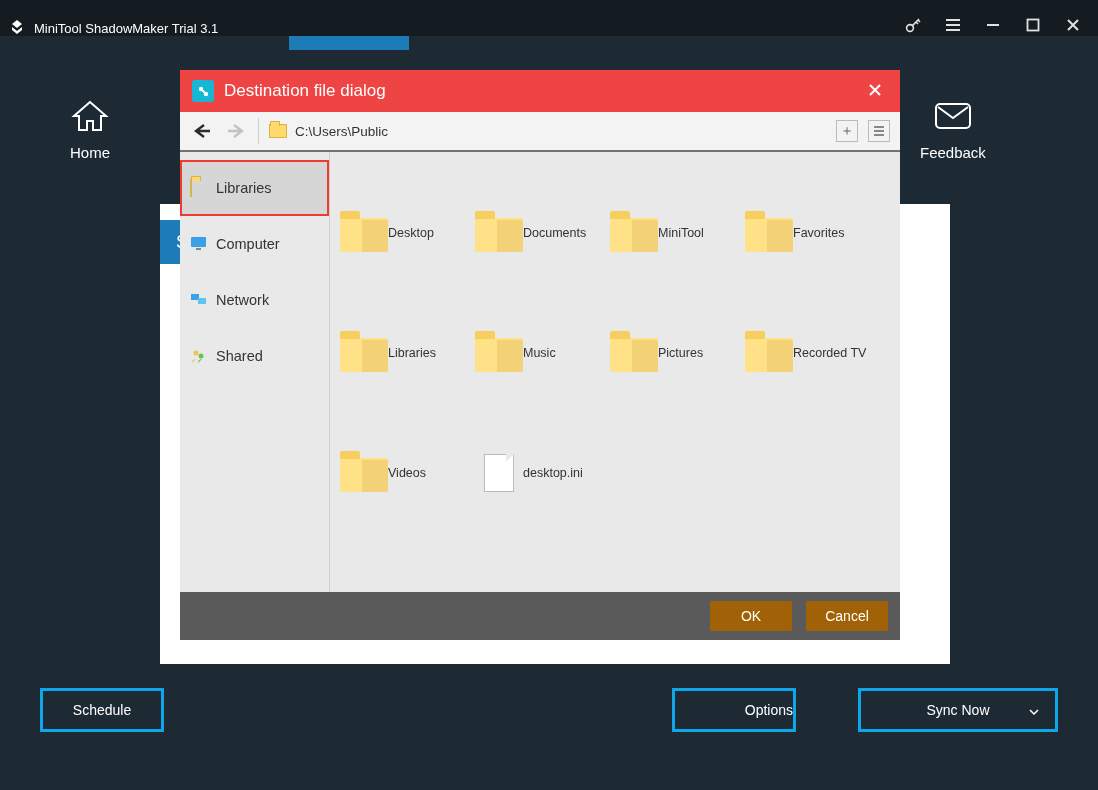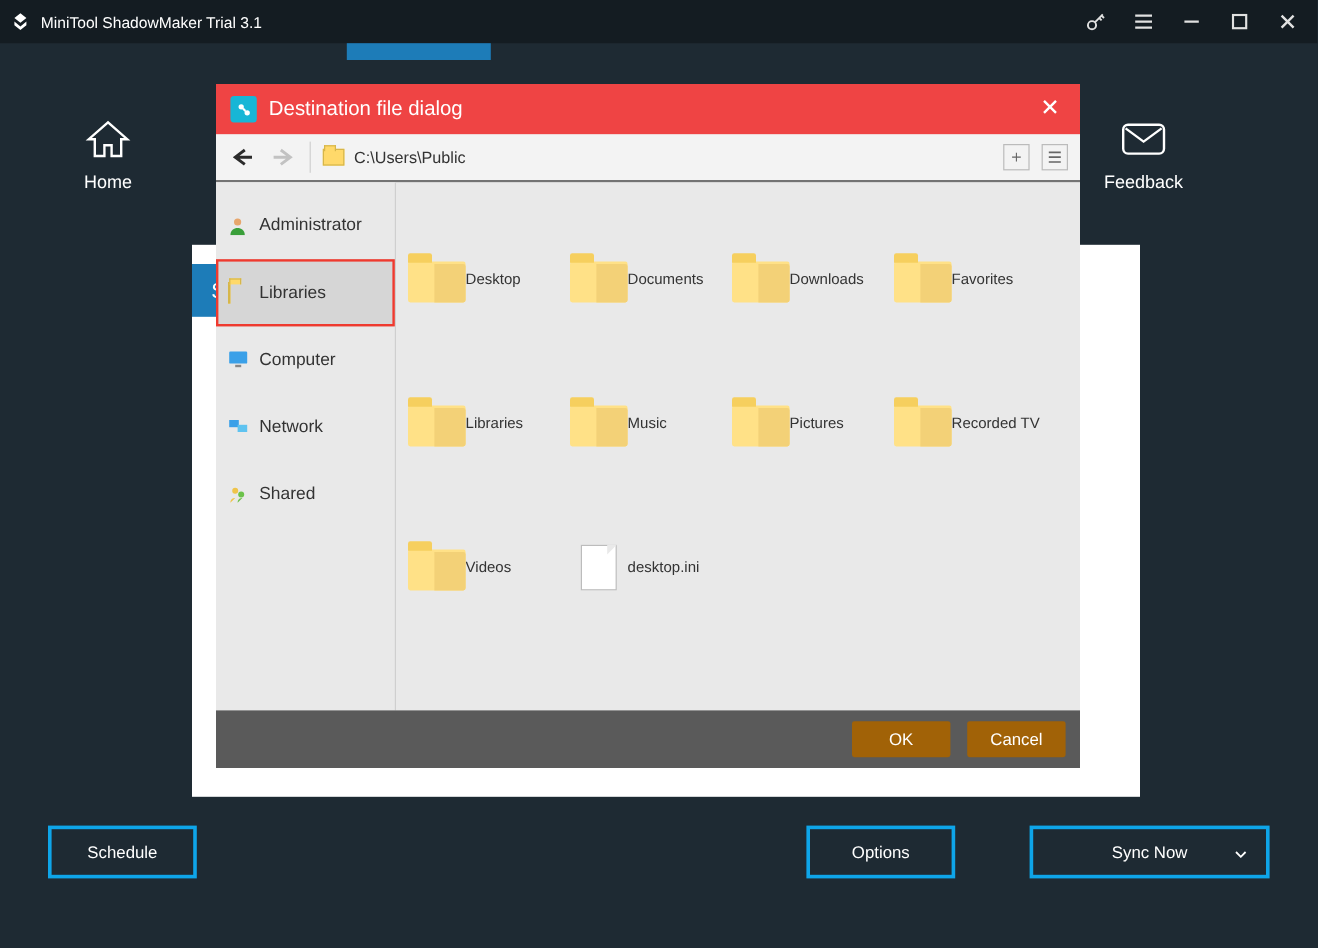--- a/index.html
+++ b/index.html
@@ -1,38 +1,38 @@
 <!DOCTYPE html>
 <html><head>
 <meta charset="utf-8">
 <style>
   * { box-sizing: border-box; margin: 0; padding: 0; font-family: "Segoe UI", Arial, sans-serif; }
   body { width: 1098px; height: 790px; background: #1e2a33; position: relative; overflow: hidden; color: #e6e6e6; }
 
   
-  .titlebar { height: 36px; background: #141c22; display: flex; align-items: center; padding: 0 8px; }
+  .titlebar { height: 36px; background: #141c22; display: flex; align-items: flex-end; padding: 0 8px; }
   .titlebar .logo { width: 18px; height: 18px; margin-right: 8px; display:flex; align-items:center; justify-content:center;}
   .titlebar .title { font-size: 13px; color: #fff; flex: 1; }
   .titlebar .controls { display: flex; gap: 18px; align-items: center; padding-right: 6px; }
   .titlebar .ctrl { width: 22px; height: 22px; display:flex; align-items:center; justify-content:center; color:#e1e1e1; cursor:pointer; }
 
   
   .topnav { height: 120px; position: relative; }
   .bluebar { position:absolute; top:0; left:289px; width:120px; height:14px; background:#1d7cb8; }
   .nav-item { position: absolute; text-align: center; color:#fff; font-size:15px; }
   .home { left: 66px; top: 60px; }
   .feedback { left: 920px; top: 60px; }
   .nav-icon { width: 48px; height: 40px; margin: 0 auto 8px; display:flex; align-items:center; justify-content:center; }
 
   
   .bottombar { position: absolute; left: 0; right: 0; bottom: 55px; height: 50px; display:flex; align-items:center; padding: 0 40px; }
   .btn { border: 3px solid #0ea5e9; background: transparent; color: #fff; font-size: 14px; height: 44px; display:flex; align-items:center; justify-content:center; cursor:pointer; }
   .btn.schedule { width: 124px; }
   .spacer { flex:1; }
-  .btn.options { width: 124px; margin-right: 14px; }
+  .btn.options { width: 124px; margin-right: 14px; justify-content: flex-end; }
   .btn.syncnow { width: 200px; position: relative; margin-left: 48px; }
   .btn.syncnow .caret { position:absolute; right:16px; }
 
   
   .bgpanel { position:absolute; left:160px; top:204px; width:790px; height:460px; background:#fff; }
   .bgtabs { position:absolute; left:160px; top:220px; width:790px; height:44px; display:flex; }
   .bgtab { width: 44px; height:44px; background:#1d7cb8; color:#fff; display:flex; align-items:center; justify-content:center; font-size:18px; }
 
   
   .dialog { position:absolute; left:180px; top:70px; width:720px; height:570px; background:#e9e9e9; box-shadow:none; display:flex; flex-direction:column; }
@@ -191,29 +191,20 @@
     <span class="tbtn">＋</span>
     <span class="tbtn">
       <svg width="12" height="12" viewBox="0 0 12 12">
           <path d="M1 2h10M1 6h10M1 10h10" stroke="#666" stroke-width="1.4"></path>
         </svg>
     </span>
   </div>
 
   <div class="dlg-body">
     <div class="tree">
-      <div class="tree-item">
-        <span class="tree-ic">
-          <svg width="16" height="16" viewBox="0 0 16 16">
-              <circle cx="8" cy="5" r="3" fill="#e7a66c"></circle>
-              <path d="M2 16c0-4 3-6 6-6s6 2 6 6" fill="#3a9f3a"></path>
-            </svg>
-        </span>
-        <span>Administrator</span>
-      </div>
       <div class="tree-item selected">
         <span class="tree-ic">
           <span class="folder-ic" style="width:16px;height:12px"></span>
         </span>
         <span>Libraries</span>
       </div>
       <div class="tree-item">
         <span class="tree-ic">
           <svg width="17" height="15" viewBox="0 0 17 15">
               <rect x="1" y="1" width="15" height="10" rx="1" fill="#3aa0e8"></rect>
@@ -254,21 +245,21 @@
       <div class="item">
           <div class="fic">
             <div class="folder-shape"></div>
           </div>
           <div class="lbl">Documents</div>
         </div>
       <div class="item">
           <div class="fic">
             <div class="folder-shape"></div>
           </div>
-          <div class="lbl">Downloads</div>
+          <div class="lbl">MiniTool</div>
         </div>
       <div class="item">
           <div class="fic">
             <div class="folder-shape"></div>
           </div>
           <div class="lbl">Favorites</div>
         </div>
       <div class="item">
           <div class="fic">
             <div class="folder-shape"></div>

